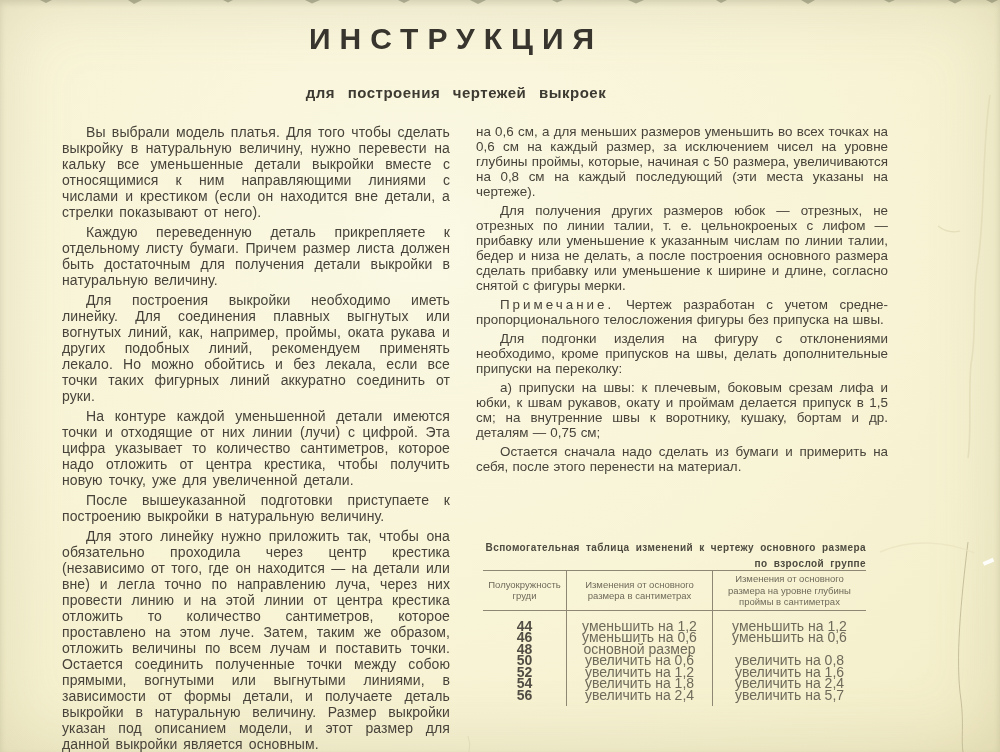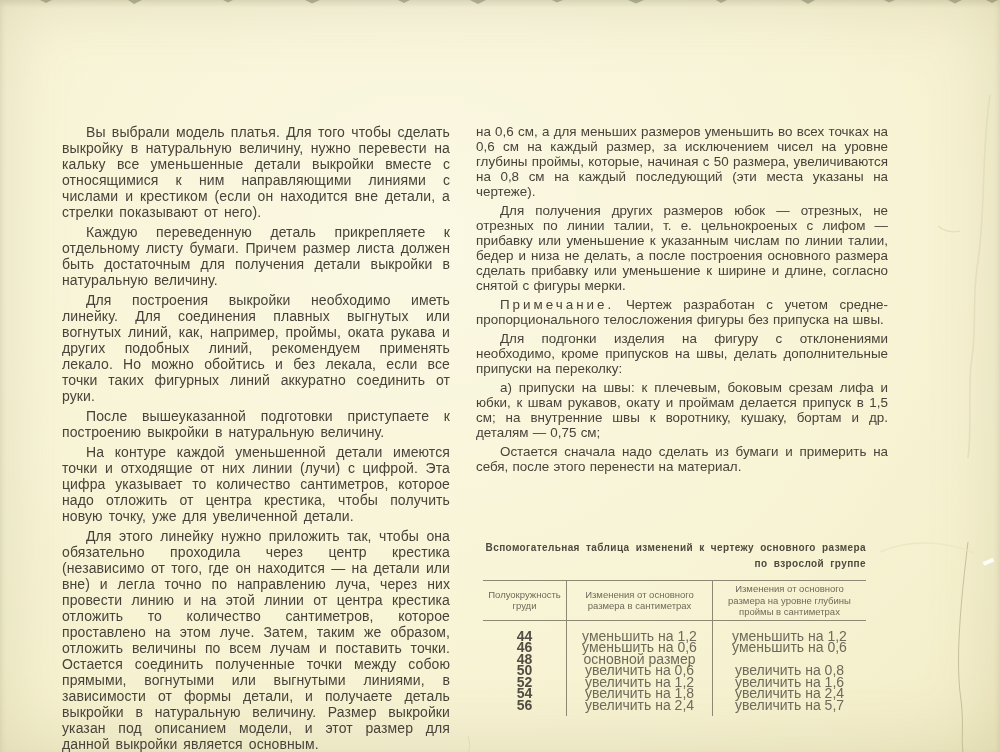--- a/index.html
+++ b/index.html
@@ -37,21 +37,21 @@
   }
   .para{margin:0 0 4px 0;text-indent:24px;hyphens:auto;}
   .para.no-indent{text-indent:0;}
   .note-label{letter-spacing:3px;}
   .aux{position:absolute;left:483px;top:542px;width:383px;color:#6e6a5a;}
   .aux-title{
     text-align:right;font-size:10px;font-weight:bold;
     letter-spacing:.4px;word-spacing:3px;color:#4d4a40;
   }
   .aux-title.line2{margin-top:5px;}
-  .tbl{margin-top:11px;border-top:1px solid #8d8774;}
+  .tbl{margin-top:1px;border-top:1px solid #8d8774;}
   .tbl-head{display:flex;border-bottom:1px solid #8d8774;align-items:stretch;}
   .th{
     display:flex;align-items:center;justify-content:center;
     text-align:center;font-size:9.5px;line-height:11.5px;
     min-height:36px;padding:2px 6px;box-sizing:border-box;
   }
   .w1{width:84px;}
   .w2{width:146px;}
   .w3{width:153px;}
   .br{border-right:1px solid #8d8774;}
@@ -79,27 +79,31 @@
       <polygon points="552,0 563,0 557,2.5"></polygon>
       <polygon points="628,0 644,0 636,3.5"></polygon>
       <polygon points="716,0 727,0 721,3"></polygon>
       <polygon points="801,0 815,0 808,4"></polygon>
       <polygon points="884,0 895,0 889,2.5"></polygon>
       <polygon points="948,0 962,0 955,3.5"></polygon>
       <polygon points="986,0 998,0 992,3"></polygon>
     </g>
   </svg>
 
+  <div class="doc-header">
+    <h1 class="doc-title">ИНСТРУКЦИЯ</h1>
+    <div class="doc-subtitle">для  построения  чертежей  выкроек</div>
+  </div>
 
   <div class="col col-left">
     <p class="para">Вы выбрали модель платья. Для того чтобы сделать выкройку в натуральную величину, нужно перевести на кальку все уменьшенные детали выкройки вместе с относящимися к ним направляющими линиями с числами и крестиком (если он находится вне детали, а стрелки показывают от него).</p>
     <p class="para">Каждую переведенную деталь прикрепляете к отдельному листу бумаги. Причем размер листа должен быть достаточным для получения детали выкройки в натуральную величину.</p>
     <p class="para">Для построения выкройки необходимо иметь линейку. Для соединения плавных выгнутых или вогнутых линий, как, например, проймы, оката рукава и других подобных линий, рекомендуем применять лекало. Но можно обойтись и без лекала, если все точки таких фигурных линий аккуратно соединить от руки.</p>
+    <p class="para">На контуре каждой уменьшенной детали имеются точки и отходящие от них линии (лучи) с цифрой. Эта цифра указывает то количество сантиметров, которое надо отложить от центра крестика, чтобы получить новую точку, уже для увеличенной детали.</p>
     <p class="para">После вышеуказанной подготовки приступаете к построению выкройки в натуральную величину.</p>
-    <p class="para">На контуре каждой уменьшенной детали имеются точки и отходящие от них линии (лучи) с цифрой. Эта цифра указывает то количество сантиметров, которое надо отложить от центра крестика, чтобы получить новую точку, уже для увеличенной детали.</p>
     <p class="para">Для этого линейку нужно приложить так, чтобы она обязательно проходила через центр крестика (независимо от того, где он находится — на детали или вне) и легла точно по направлению луча, через них провести линию и на этой линии от центра крестика отложить то количество сантиметров, которое проставлено на этом луче. Затем, таким же образом, отложить величины по всем лучам и поставить точки. Остается соединить полученные точки между собою прямыми, вогнутыми или выгнутыми линиями, в зависимости от формы детали, и получаете деталь выкройки в натуральную величину. Размер выкройки указан под описанием модели, и этот размер для данной выкройки является основным.</p>
 
   </div>
 
   <div class="col col-right">
     <p class="para no-indent">на 0,6 см, а для меньших размеров уменьшить во всех точках на 0,6 см на каждый размер, за исключением чисел на уровне глубины проймы, которые, начиная с 50 размера, увеличиваются на 0,8 см на каждый последующий (эти места указаны на чертеже).</p>
     <p class="para">Для получения других размеров юбок — отрезных, не отрезных по линии талии, т. е. цельнокроеных с лифом — прибавку или уменьшение к указанным числам по линии талии, бедер и низа не делать, а после построения основного размера сделать прибавку или уменьшение к ширине и длине, согласно снятой с фигуры мерки.</p>
     <p class="para"><span class="note-label">Примечание.</span> <span>Чертеж разработан с учетом средне­пропорционального телосложения фигуры без припуска на швы.</span></p>
     <p class="para">Для подгонки изделия на фигуру с отклонениями необходимо, кроме припусков на швы, делать дополнительные припуски на переколку:</p>
     <p class="para">а) припуски на швы: к плечевым, боковым срезам лифа и юбки, к швам рукавов, окату и проймам делается припуск в 1,5 см; на внутренние швы к воротнику, кушаку, бортам и др. деталям — 0,75 см;</p>

